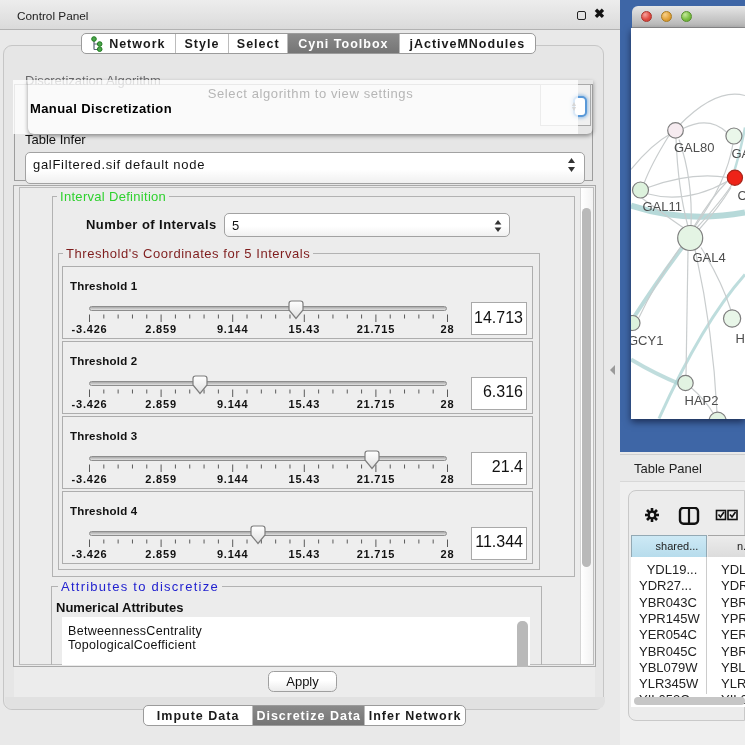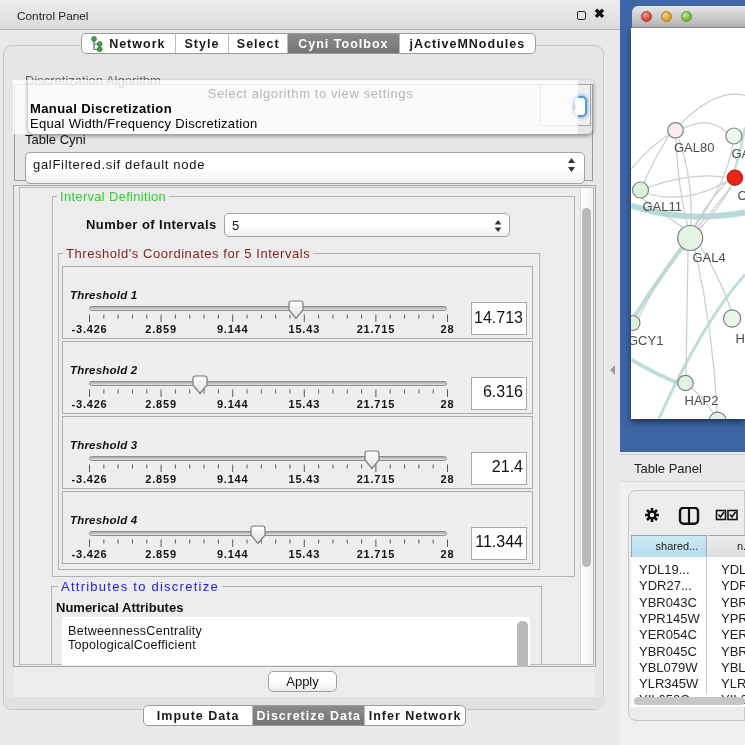--- a/index.html
+++ b/index.html
@@ -46,21 +46,21 @@
 .ttitle { position:absolute; font-size:13px; padding:0 3px; background:#ececec; }
 #grpID { left:52px; top:196px; width:523px; height:381px; }
 #grpID > .ttitle { left:4px; top:-8px; color:#2ed12e; letter-spacing:0.3px; }
 #lblNum { left:86px; top:217px; font-size:13px; font-weight:bold; letter-spacing:0.45px; color:#111; }
 #spinner { left:224px; top:213px; width:286px; height:24px; }
 #spinner .txt { position:absolute; left:7px; top:4px; font-size:13px; color:#111; }
 #grpTC { left:58px; top:253px; width:482px; height:317px; }
 #grpTC > .ttitle { left:4px; top:-8px; color:#7f1d1d; letter-spacing:0.55px; }
 
 .tbox { left:62px; width:471px; height:73px; background:#eeeeee; border:1px solid #adadad; }
-.tbox .name { position:absolute; left:7px; top:22px; font-size:11.5px; font-weight:bold; letter-spacing:0.2px; color:#111;font-style:italic; }
+.tbox .name { position:absolute; left:7px; top:13px; font-size:11.5px; font-weight:bold; letter-spacing:0.2px; color:#111; }
 .track { position:absolute; left:26px; top:39px; width:358px; height:5px;
   background:linear-gradient(#a8a8a8,#e2e2e2); border:1px solid #8d8d8d; border-radius:3px; }
 .vbox { position:absolute; left:408px; top:35px; width:56px; height:33px; background:#fff; border:1px solid #a9a9a9; }
 .vbox .v { position:absolute; right:3px; top:5.5px; font-size:16px; color:#111; }
 .ticklbl { position:absolute; top:56px; font-size:11px; font-weight:bold; letter-spacing:0.8px; color:#111; width:60px; text-align:center; }
 .thumbsvg { position:absolute; top:31px; }
 svg.ticks { position:absolute; left:0; top:0; }
 
 #grpAttr { left:51px; top:586px; width:491px; height:79px; border-bottom:none; }
 #grpAttr > .ttitle { left:6px; top:-8px; color:#2222cf; }
@@ -131,21 +131,21 @@
     <div class="seg" style="width:54px;">Style</div>
     <div class="seg" style="width:59px;">Select</div>
     <div class="seg dark" style="width:112px;">Cyni Toolbox</div>
     <div class="seg" style="width:137px;">jActiveMNodules</div>
   </div>
 
   <div class="abs" id="grpDA"></div>
   <div class="abs" id="comboSliver"></div>
   <div class="abs" id="blueBtn"></div>
   <div class="abs tinyArrows" style="left:570px; top:101px; width:8px;">▲<br>▼</div>
-  <div class="abs" id="lblTableData">Table Cyni</div>
+  <div class="abs" id="lblTableData">Table Infer</div>
   <div class="abs combo" id="comboTable">
       <div class="txt">galFiltered.sif default node</div>
     <svg width="9" height="14" viewBox="0 0 9 14" style="position:absolute;right:8px;top:5px;">
       <path d="M4.5 0 L8 5 L1 5 Z" fill="#333"></path>
         <path d="M4.5 14 L8 9 L1 9 Z" fill="#333"></path>
     </svg>
   </div>
 
   <div class="abs" id="panelB"></div>
   <div class="abs" id="scrollpane"></div>
@@ -389,21 +389,20 @@
     <div class="seg" style="width:116px;">Impute Data</div>
     <div class="seg dark" style="width:120px;">Discretize Data</div>
     <div class="seg" style="width:108px;">Infer Network</div>
   </div>
 
   <div class="abs" id="grpDATitle">Discretization Algorithm</div>
   <div class="abs" id="popupWash"></div>
   <div class="abs" id="popup">
     <div class="hint">Select algorithm to view settings</div>
     <div class="i1">Manual Discretization</div>
-    <div class="i2">Equal Width/Frequency Discretization</div>
   </div>
 
   <div class="abs" id="bluePanel"></div>
   <svg class="abs" style="left:609px; top:364px;" width="7" height="12" viewBox="0 0 7 12">
       <path d="M6 1 L1 6 L6 11 Z" fill="#9a9a9a"></path>
     </svg>
   <div class="abs" id="macbar">
     <div class="light" style="left:9px; background:radial-gradient(circle at 35% 30%, #f5a29d, #e14b42 55%, #c03a32); border:1px solid #a8352e;"></div>
     <div class="light" style="left:29px; background:radial-gradient(circle at 35% 30%, #f7d08a, #e3a43c 55%, #c2861f); border:1px solid #a87b22;"></div>
     <div class="light" style="left:49px; background:radial-gradient(circle at 35% 30%, #c4e89a, #7cc043 55%, #5fa030); border:1px solid #568f2e;"></div>
@@ -488,21 +487,21 @@
       <path d="M74.5 7.5 l2 2.5 3.5 -5"></path>
       <path d="M86 7.5 l2 2.5 3.5 -5"></path>
     </g>
   </svg>
 
   <div class="abs hcell" style="left:631px; width:76px; padding-left:16px; background:linear-gradient(#cde9f5,#b7dcec); border:1px solid #93a9b4;">shared...</div>
   <div class="abs hcell" style="left:708px; width:38px; text-align:left; padding-left:29px; background:linear-gradient(#ececec,#dcdcdc); border:1px solid #a5a5a5; border-left:none;">n.</div>
   <div class="abs" id="tblWhite"></div>
   <div class="abs" style="left:706px; top:557px; width:1px; height:137px; background:#cccccc;"></div>
   <div id="rowsholder">
-      <div class="abs row" style="left:639px; top:562px; width:66px;">YDL19...</div>
+      <div class="abs row" style="left:639px; top:562px; width:66px;text-align:center;">YDL19...</div>
       <div class="abs row" style="left:721px; top:562px; width:25px;">YDL1</div>
       <div class="abs row" style="left:639px; top:578.3px; width:66px;">YDR27...</div>
       <div class="abs row" style="left:721px; top:578.3px; width:25px;">YDR2</div>
       <div class="abs row" style="left:639px; top:594.6px; width:66px;">YBR043C</div>
       <div class="abs row" style="left:721px; top:594.6px; width:25px;">YBR0</div>
       <div class="abs row" style="left:639px; top:610.9px; width:66px;">YPR145W</div>
       <div class="abs row" style="left:721px; top:610.9px; width:25px;">YPR1</div>
       <div class="abs row" style="left:639px; top:627.2px; width:66px;">YER054C</div>
       <div class="abs row" style="left:721px; top:627.2px; width:25px;">YER0</div>
       <div class="abs row" style="left:639px; top:643.5px; width:66px;">YBR045C</div>

